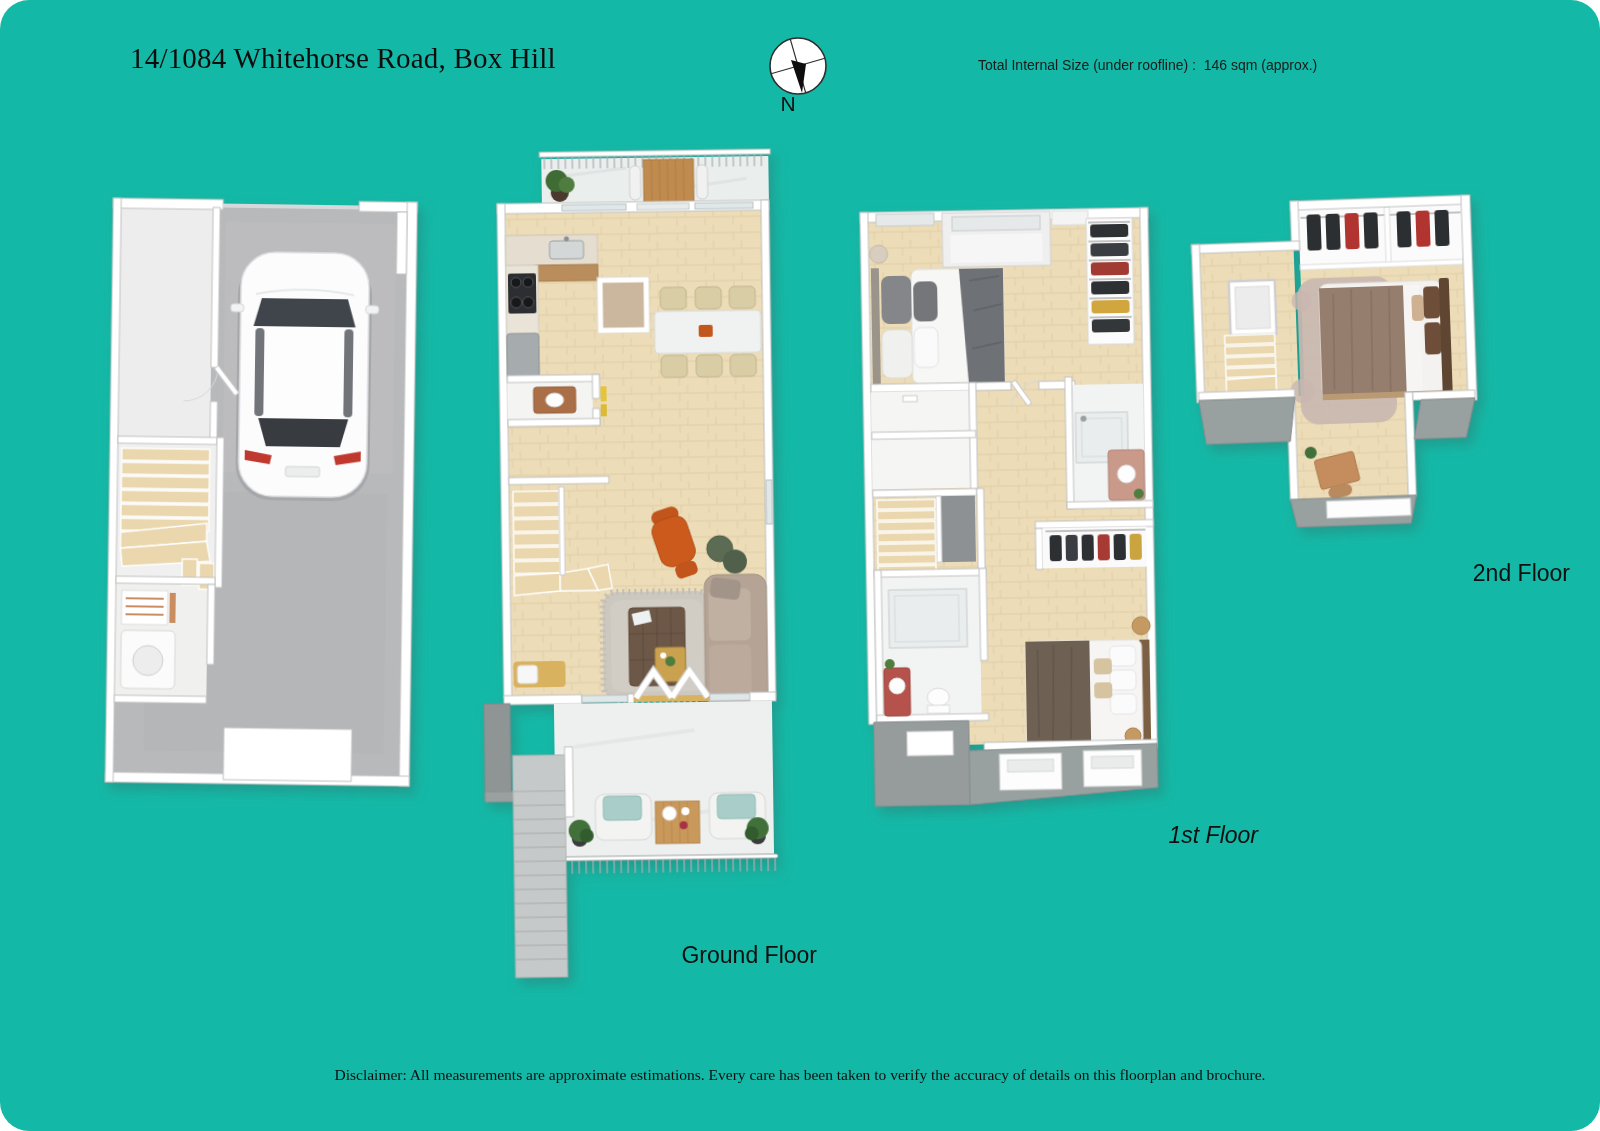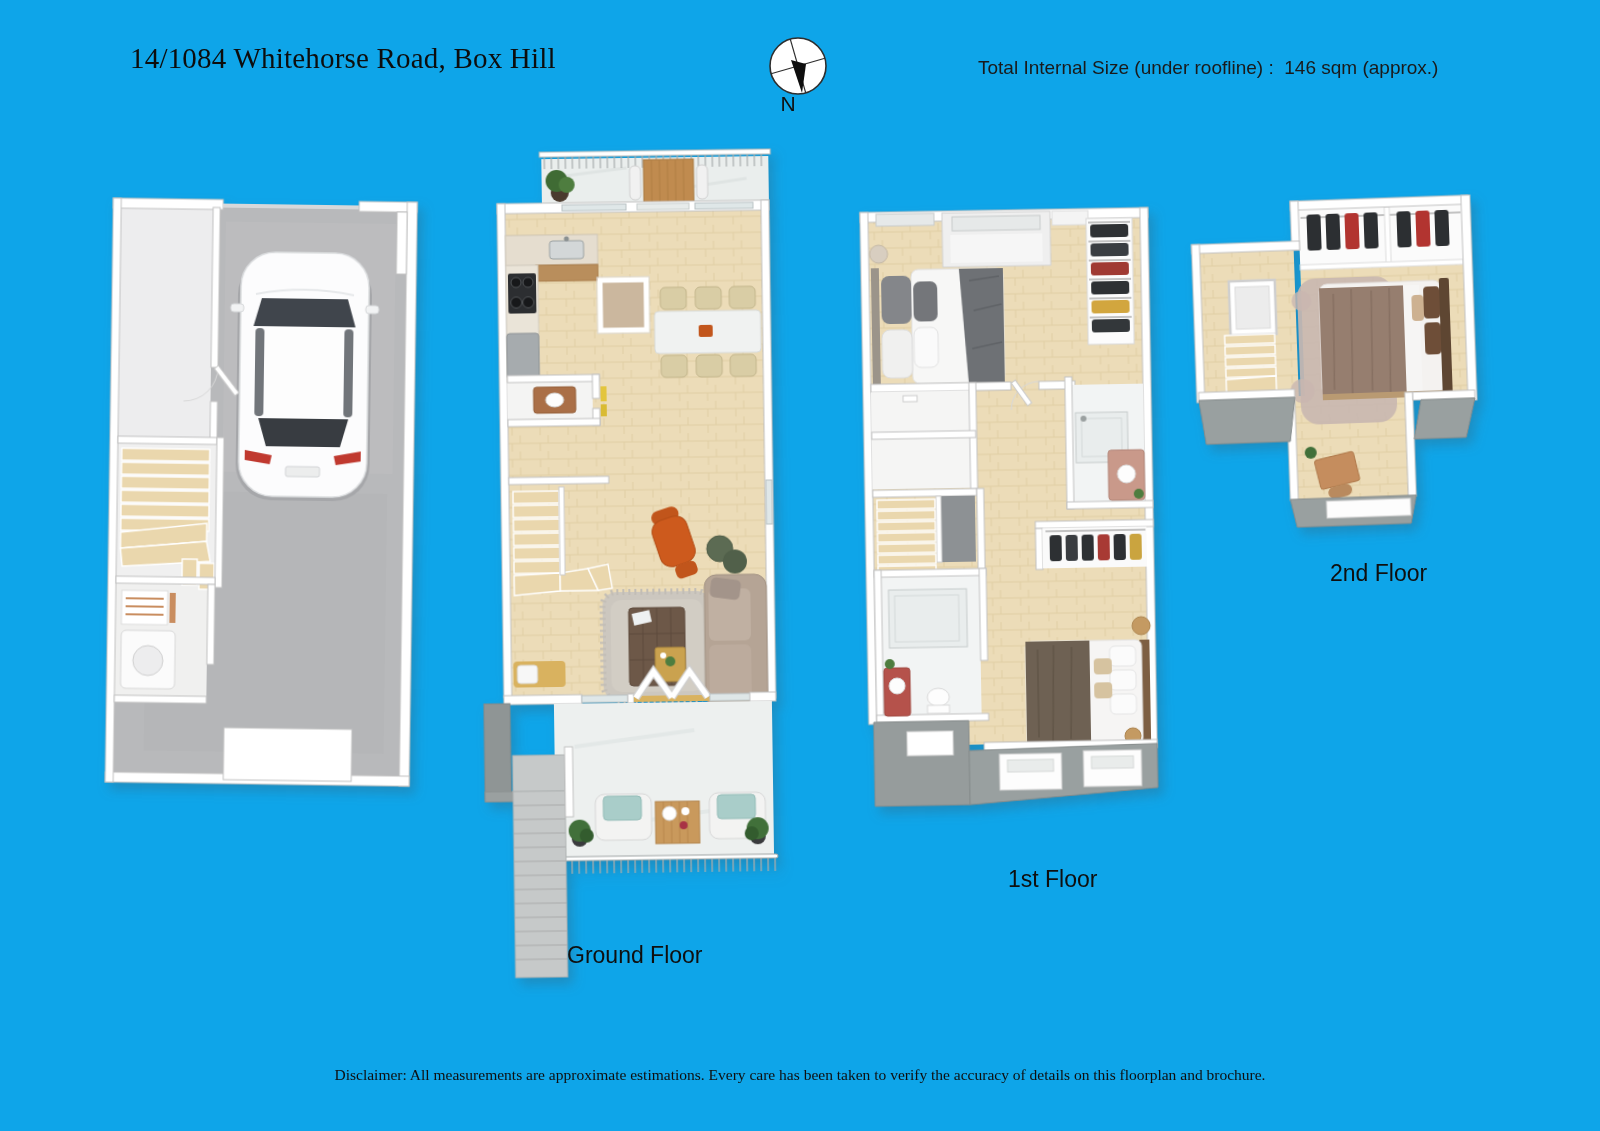--- a/index.html
+++ b/index.html
@@ -1,27 +1,27 @@
 <!DOCTYPE html>
 <html><head>
 <meta charset="utf-8">
 <style>
   html,body{margin:0;padding:0;background:#ffffff;}
-  .canvas{position:relative;width:1600px;height:1131px;background:#0ea5e9;overflow:hidden;
-          font-family:"Liberation Sans",sans-serif;color:#111;}
+  .canvas{position:relative;width:1600px;height:1131px;background:#14b8a6;overflow:hidden;
+          font-family:"Liberation Sans",sans-serif;color:#111;border-radius:29px;}
   .title{position:absolute;left:130px;top:42px;font-family:"Liberation Serif",serif;
          font-size:29px;font-weight:500;letter-spacing:.2px;color:#0d0d0d;}
-  .size-note{position:absolute;left:978px;top:57px;font-size:19px;color:#1a1a1a;white-space:pre;}
+  .size-note{position:absolute;left:978px;top:57px;font-size:14px;color:#1a1a1a;white-space:pre;}
   .compass{position:absolute;left:752px;top:26px;}
   .compass-n{position:absolute;left:766px;top:92px;width:44px;text-align:center;
              font-size:21px;color:#101010;}
-  .floor-label{position:absolute;font-size:23px;color:#0f0f0f;text-align:left;}
+  .floor-label{position:absolute;font-size:23px;color:#0f0f0f;text-align:right;}
   .lbl-lower{left:147px;top:862px;width:270px;}
   .lbl-ground{left:567px;top:942px;width:250px;}
-  .lbl-first{left:1008px;top:866px;width:250px;}
+  .lbl-first{left:1008px;top:822px;width:250px;font-style:italic;}
   .lbl-second{left:1330px;top:560px;width:240px;}
   .disclaimer{position:absolute;left:0;top:1066px;width:1600px;text-align:center;
               font-family:"Liberation Serif",serif;font-size:15.5px;color:#0f0f0f;}
   .plan{position:absolute;filter:drop-shadow(5px 7px 6px rgba(70,70,75,.25));}
   .plan-lower{left:57px;top:192px;transform:rotate(.8deg);}
   .plan-ground{left:452px;top:146px;transform:rotate(-.8deg);}
   .plan-first{left:845px;top:190px;transform:rotate(-1deg);}
   .plan-second{left:1174px;top:190px;transform:rotate(-2deg);}
   svg .wall{fill:#ffffff;stroke:#c2c2c2;stroke-width:1;}
   svg .glass{fill:#dfe7e8;stroke:#b9c2c4;stroke-width:1;}

